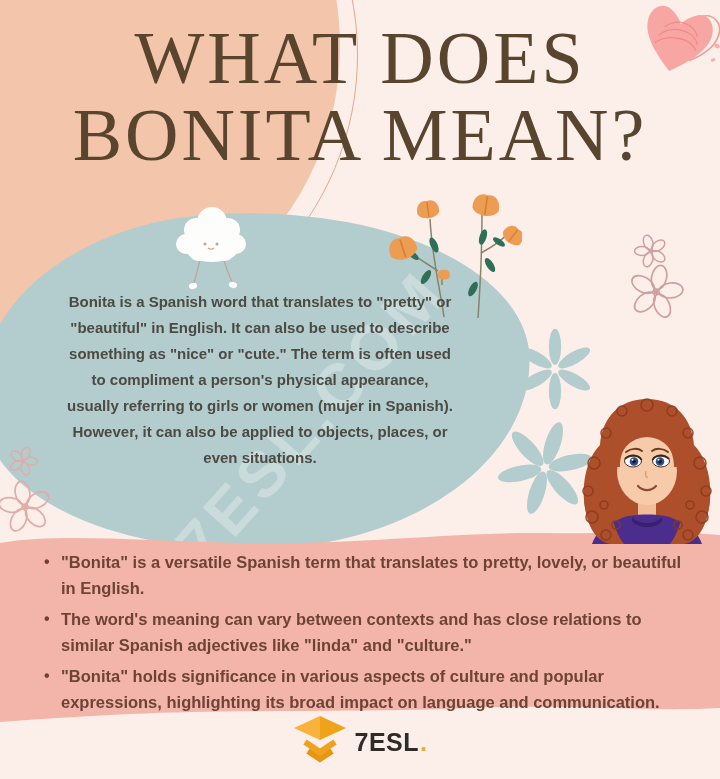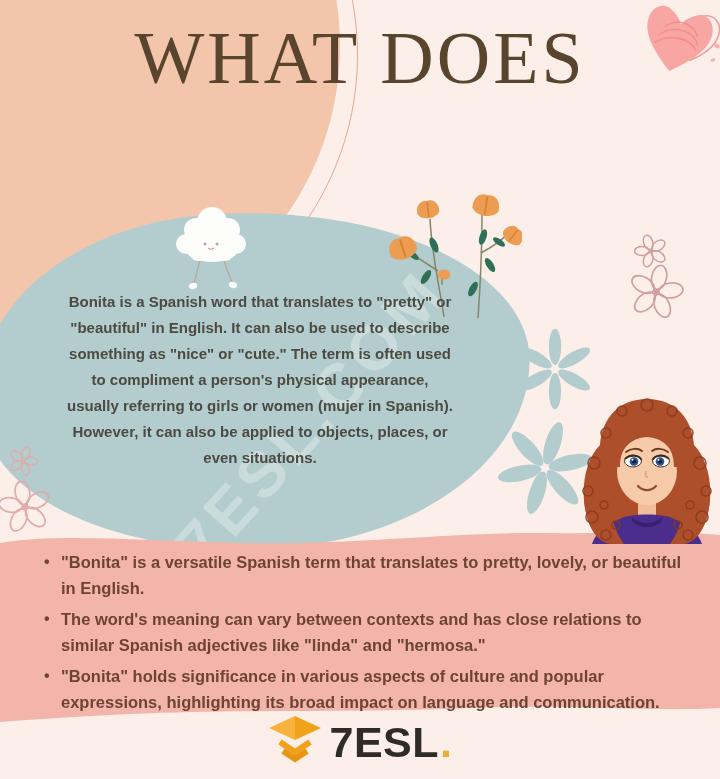--- a/index.html
+++ b/index.html
@@ -62,21 +62,21 @@
   .doodle-r-lg  { left:628px; top:264px; z-index:1; }
   .doodle-l-sm  { left:8px;  top:446px; z-index:1; }
   .doodle-l-lg  { left:-2px; top:480px; z-index:1; }
   .girl-wrap    { left:576px; top:393px; z-index:4; }
   
   .footer {
     position:absolute; left:0; top:712px; width:100%; height:60px; z-index:2;
     display:flex; align-items:center; justify-content:center; gap:7px;
   }
   .logo-text {
-    font-size:43px; font-weight:bold; letter-spacing:0.5px; color:#2f2c28;
+    font-size:25px; font-weight:bold; letter-spacing:0.5px; color:#2f2c28;
     display:flex; align-items:baseline; line-height:1;
   }
   .logo-text .sep { color:#ecae2d; margin:0 1px; }
 </style>
 </head>
 <body>
 
 <div class="stage">
 
   <div class="peach-outline"></div>
@@ -89,20 +89,21 @@
         <path d="M45,72 C25,56 12,42 12,27 C12,14 22,7 31,11 C37,14 43,19 45,24 C47,19 53,14 59,11 C68,7 78,14 78,27 C78,42 65,56 45,72 Z" fill="#f8a6a3"></path>
         <path d="M30,30 C40,18 58,20 64,32 M26,40 C36,26 60,26 66,40 M24,48 C34,36 58,34 66,46" fill="none" stroke="#f0817e" stroke-width="1.3" opacity="0.75"></path>
       </g>
       <ellipse cx="85" cy="46" rx="3" ry="2" fill="#f4b1ad" transform="rotate(30 85 46)"></ellipse>
       <ellipse cx="81" cy="60" rx="2.4" ry="1.6" fill="#f4b1ad" transform="rotate(-20 81 60)"></ellipse>
     </svg>
   </div>
 
   <div class="title">
     <div>WHAT DOES</div>
+    <div>BONITA MEAN?</div>
   </div>
 
   <div class="blob">
     <div class="watermark">7ESL.COM</div>
   </div>
 
   <div class="deco cloud-wrap">
     <svg width="80" height="92" viewBox="0 0 80 92">
       <path d="M28,58 C26,66 24,74 22,81" fill="none" stroke="#b9a89e" stroke-width="1.2"></path>
       <path d="M52,58 C54,66 57,73 60,80" fill="none" stroke="#b9a89e" stroke-width="1.2"></path>
@@ -250,21 +251,21 @@
     </svg>
   </div>
 
   <ul class="key-points">
     <li>
       <span class="dot">•</span>
       <span>"Bonita" is a versatile Spanish term that translates to pretty, lovely, or beautiful in English.</span>
     </li>
     <li>
       <span class="dot">•</span>
-      <span>The word's meaning can vary between contexts and has close relations to similar Spanish adjectives like "linda" and "hermosa."</span>
+      <span>The word's meaning can vary between contexts and has close relations to similar Spanish adjectives like "linda" and "culture."</span>
     </li>
     <li>
       <span class="dot">•</span>
       <span>"Bonita" holds significance in various aspects of culture and popular expressions, highlighting its broad impact on language and communication.</span>
     </li>
   </ul>
 
   <div class="deco girl-wrap">
     <svg width="142" height="152" viewBox="0 0 142 152">
       <path d="M71,6 C42,6 26,26 24,52 C10,66 4,94 10,120 C14,140 26,151 36,151 L106,151 C116,151 128,140 132,120 C138,94 132,66 118,52 C116,26 100,6 71,6 Z" fill="#ad4f2b"></path>

